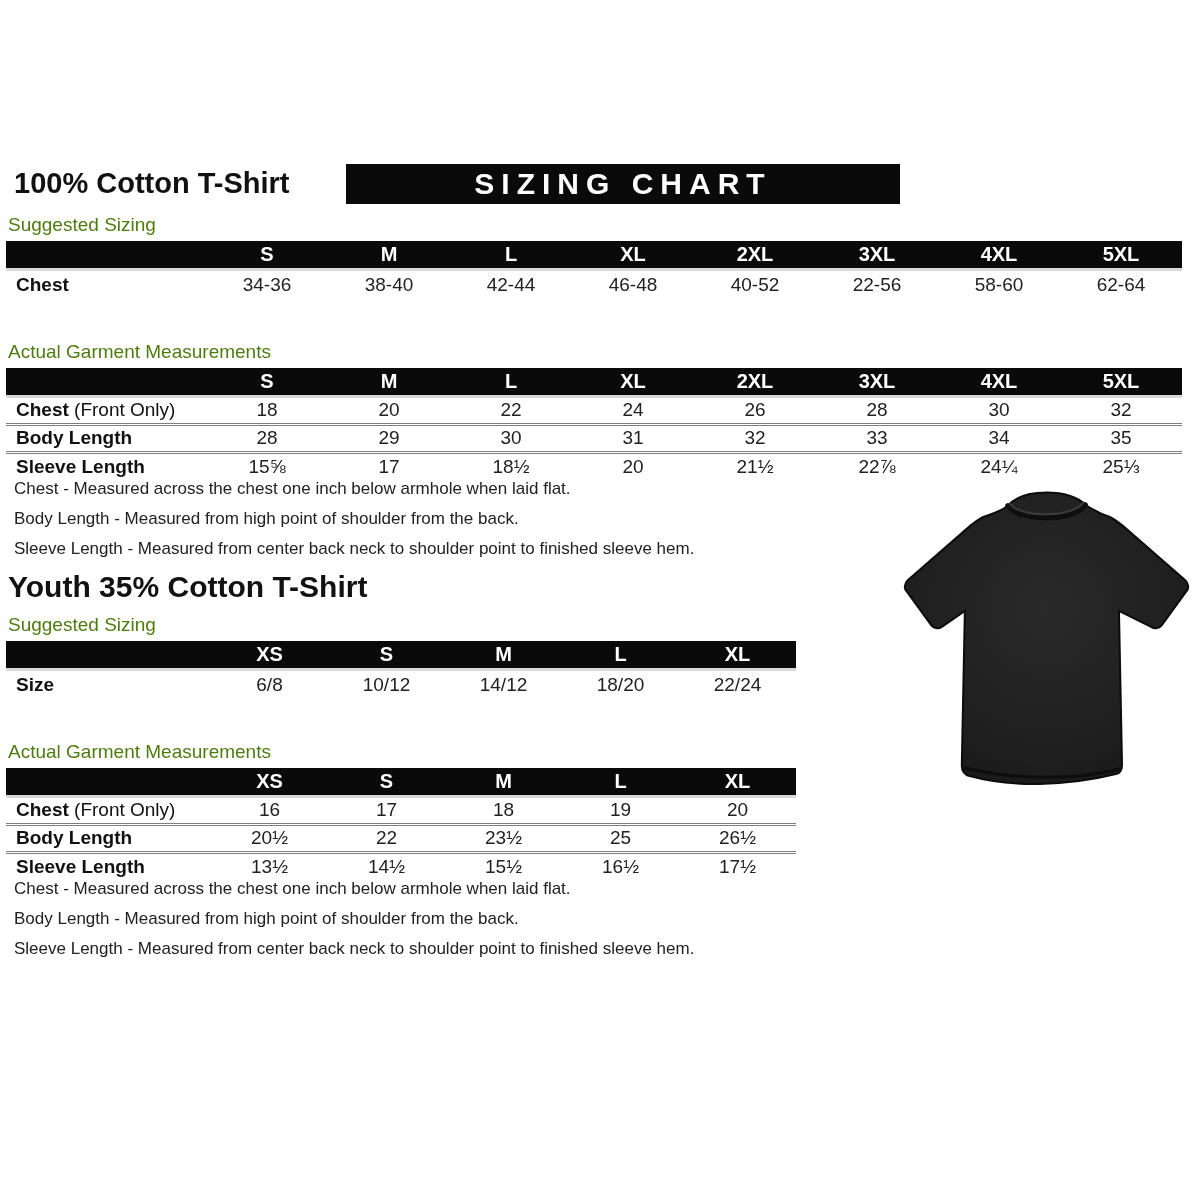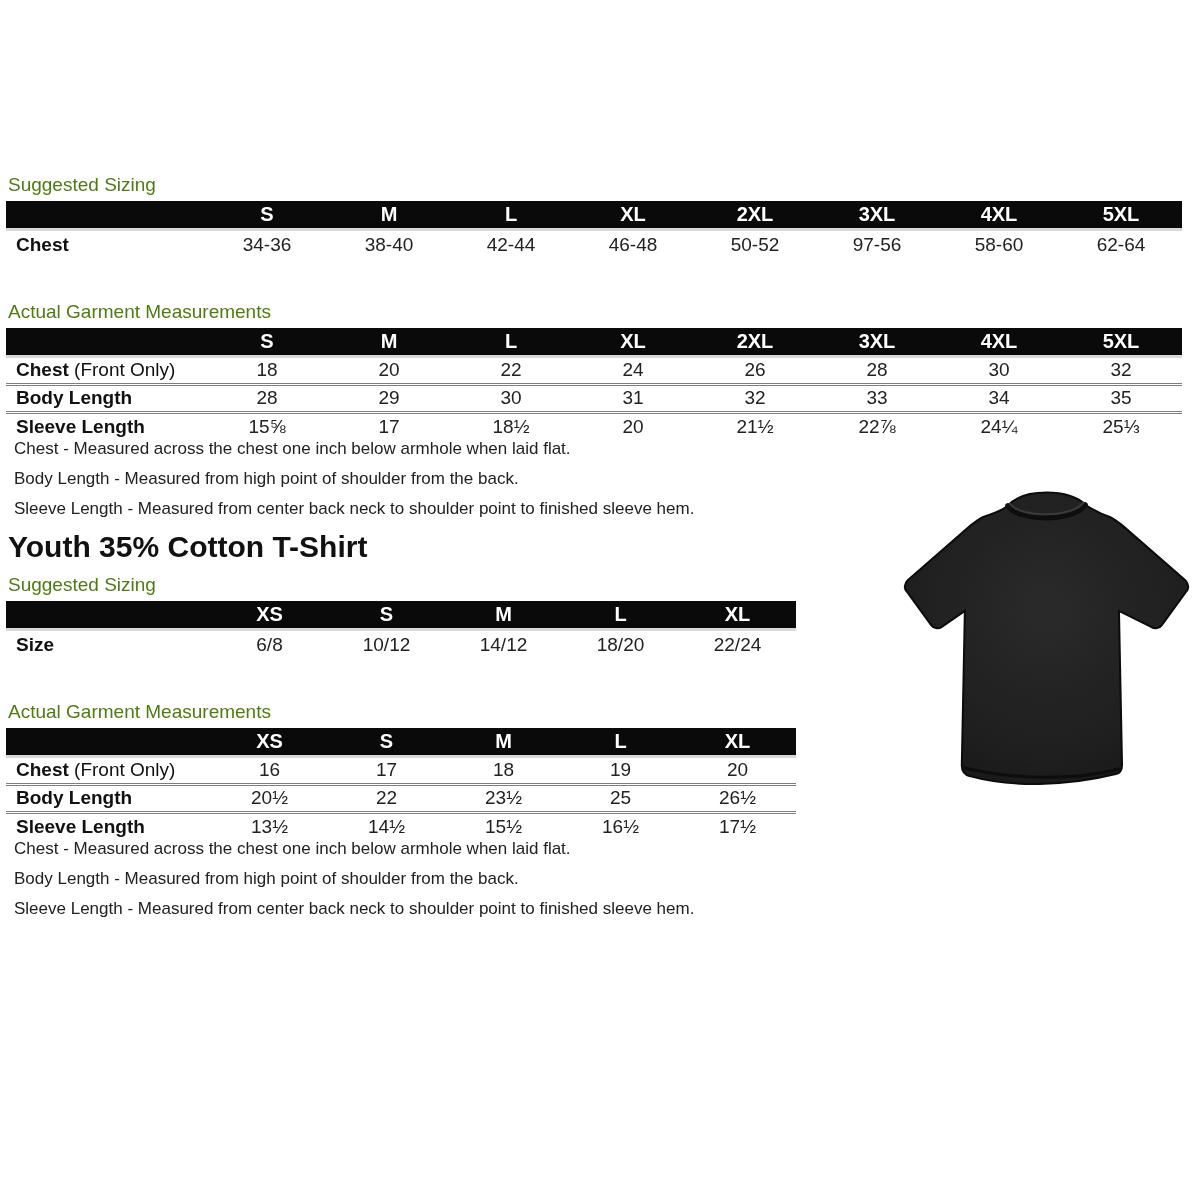--- a/index.html
+++ b/index.html
@@ -41,20 +41,24 @@
 
   
   .tshirt { position:absolute; left:893px; top:468px; width:307px; height:352px; }
 </style>
 </head>
 <body>
 
 <div class="sheet">
   <div class="content">
 
+    <div class="header-row">
+      <div class="page-title">100% Cotton T-Shirt</div>
+      <div class="banner">SIZING CHART</div>
+    </div>
 
     <div class="section-label">Suggested Sizing</div>
 
     <table class="size-table wide">
         <thead>
           <tr>
             <th class="corner"></th>
             <th>S</th>
             <th>M</th>
             <th>L</th>
@@ -65,22 +69,22 @@
             <th>5XL</th>
           </tr>
         </thead>
         <tbody>
           <tr>
             <th class="rowlabel"><span class="lbl">Chest</span></th>
             <td>34-36</td>
             <td>38-40</td>
             <td>42-44</td>
             <td>46-48</td>
-            <td>50-52</td>
-            <td>97-56</td>
+            <td>40-52</td>
+            <td>22-56</td>
             <td>58-60</td>
             <td>62-64</td>
           </tr>
         </tbody>
       </table>
 
     <div class="section-label gap-lg">Actual Garment Measurements</div>
 
     <table class="size-table wide lined">
         <thead>

